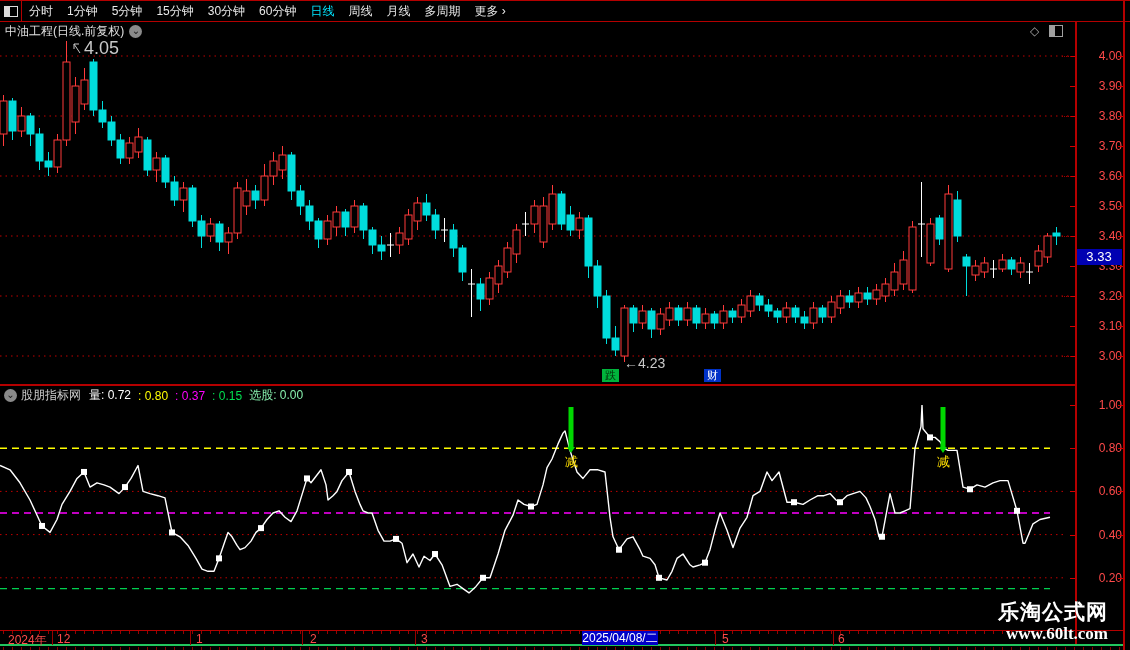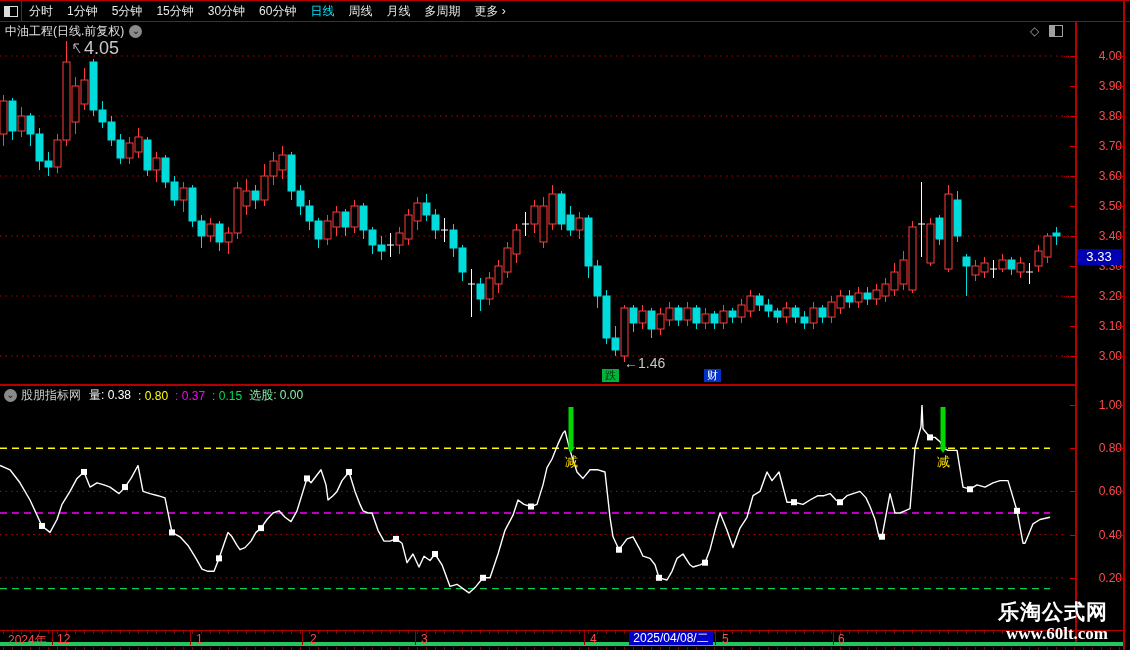--- a/index.html
+++ b/index.html
@@ -32,21 +32,21 @@
   .tick{position:absolute;height:1px;background:#d40000;}
   .leader{position:absolute;width:9px;border-top:1px dotted #a00000;}
   #price-tag{position:absolute;left:1076px;width:46px;height:16px;background:#0000b2;color:#ffffff;
     font-size:13px;text-align:center;line-height:16px;}
   
   #ind-legend{left:0;top:387px;width:1070px;height:17px;display:flex;align-items:center;font-size:12px;color:#cccccc;}
   #ind-legend .circ{margin:0 4px 0 4px;}
   #ind-legend b{font-weight:normal;margin-right:8px;}
   #ind-legend span{margin-right:7px;}
   
-  #datebar{left:0;top:630px;width:1123px;height:16px;border-top:1px solid #b40000;border-bottom:4px solid #22c55e;box-sizing:border-box;}
+  #datebar{left:0;top:630px;width:1123px;height:16px;border-top:1px solid #b40000;border-bottom:2px solid #22c55e;box-sizing:border-box;}
   .dlabel{position:absolute;top:1px;font-size:12px;color:#ff4a4a;white-space:nowrap;}
   .ddiv{position:absolute;top:0;width:1px;height:14px;background:#9a0000;}
   .dtick{position:absolute;top:0;width:1px;height:3px;background:#9a0000;}
   .btick{position:absolute;width:1px;height:3px;background:#8a0000;}
   #date-hl{position:absolute;top:0;height:14px;background:#0000c8;color:#ffffff;font-size:12px;line-height:14px;text-align:center;}
   
   .anno{position:absolute;color:#c8c8c8;font-size:18px;white-space:nowrap;}
   .badge{position:absolute;width:17px;height:13px;font-size:11px;line-height:13px;text-align:center;}
   
   #wm{position:absolute;right:22px;top:600px;text-align:right;z-index:60;}
@@ -568,21 +568,21 @@
         <rect x="1053" y="232.99999999999994" width="7" height="3.0000000000000853" fill="#00dcdc" stroke="#00dcdc" stroke-width="1"></rect>
       </g>
       <path d="M74,44 L80,53 M74,44 L79,44 M74,44 L74,49" stroke="#c8c8c8" fill="none" stroke-width="1"></path>
     </svg>
 
   <div class="abs hline" style="left:0;top:384px;width:1075px;height:2px"></div>
 
   <div id="ind-legend" class="abs">
     <span class="circ">⌄</span>
     <b>股朋指标网</b>
-  <span style="color: rgb(255, 255, 255);">量: 0.38</span>
+  <span style="color: rgb(255, 255, 255);">量: 0.72</span>
       <span style="color: rgb(255, 255, 0);">: 0.80</span>
       <span style="color: rgb(255, 0, 255);">: 0.37</span>
       <span style="color: rgb(0, 224, 80);">: 0.15</span>
       <span style="color: #86efac;">选股: 0.00</span>
     </div>
 
   <svg id="ind-svg" width="1075" height="226" viewBox="0 405 1075 226" style="top:405px">
       <line x1="0" y1="491.4" x2="1065" y2="491.4" stroke="#c00000" stroke-width="1" stroke-dasharray="1.5 4"></line>
       <line x1="0" y1="534.6" x2="1065" y2="534.6" stroke="#c00000" stroke-width="1" stroke-dasharray="1.5 4"></line>
       <line x1="0" y1="577.8" x2="1065" y2="577.8" stroke="#c00000" stroke-width="1" stroke-dasharray="1.5 4"></line>
@@ -807,21 +807,21 @@
       <div class="ddiv" style="left: 715px;"></div>
       <div class="ddiv" style="left: 833px;"></div>
       <div class="dlabel" style="left: 8px;">2024年</div>
       <div class="dlabel" style="left: 57px;">12</div>
       <div class="dlabel" style="left: 196px;">1</div>
       <div class="dlabel" style="left: 310px;">2</div>
       <div class="dlabel" style="left: 421px;">3</div>
       <div class="dlabel" style="left: 590px;">4</div>
       <div class="dlabel" style="left: 722px;">5</div>
       <div class="dlabel" style="left: 838px;">6</div>
-      <div id="date-hl" style="position: absolute; left: 629px; width: 84px;">2025/04/08/二</div>
+      <div id="date-hl" style="position: absolute; left: 582px; width: 76px;">2025/04/08/二</div>
     </div>
   <div id="bottomstrip" class="abs" style="left:0;top:646px;width:1123px;height:4px">
       <div class="btick" style="left: 3px; top: 1px;"></div>
       <div class="btick" style="left: 12px; top: 1px;"></div>
       <div class="btick" style="left: 21px; top: 1px;"></div>
       <div class="btick" style="left: 30px; top: 1px;"></div>
       <div class="btick" style="left: 39px; top: 1px;"></div>
       <div class="btick" style="left: 48px; top: 1px;"></div>
       <div class="btick" style="left: 57px; top: 1px;"></div>
       <div class="btick" style="left: 66px; top: 1px;"></div>
@@ -939,21 +939,21 @@
       <div class="btick" style="left: 1074px; top: 1px;"></div>
       <div class="btick" style="left: 1083px; top: 1px;"></div>
       <div class="btick" style="left: 1092px; top: 1px;"></div>
       <div class="btick" style="left: 1101px; top: 1px;"></div>
       <div class="btick" style="left: 1110px; top: 1px;"></div>
       <div class="btick" style="left: 1119px; top: 1px;"></div>
     </div>
 
   <div id="anno-layer">
       <div class="anno" style="left: 84px; top: 38px;">4.05</div>
-      <div class="anno" style="left: 624px; top: 355px; font-size: 14px;">←1.46</div>
+      <div class="anno" style="left: 624px; top: 355px; font-size: 14px;">←4.23</div>
       <div class="badge" style="left: 602px; top: 369px; background: rgb(0, 180, 60); color: rgb(0, 50, 10);">跌</div>
       <div class="badge" style="left: 704px; top: 369px; background: rgb(0, 50, 200); color: rgb(255, 255, 255);">财</div>
     </div>
 
   <div id="wm">
     <div class="l1">乐淘公式网</div>
     <div class="l2">www.60lt.com</div>
   </div>
 </div>
 

